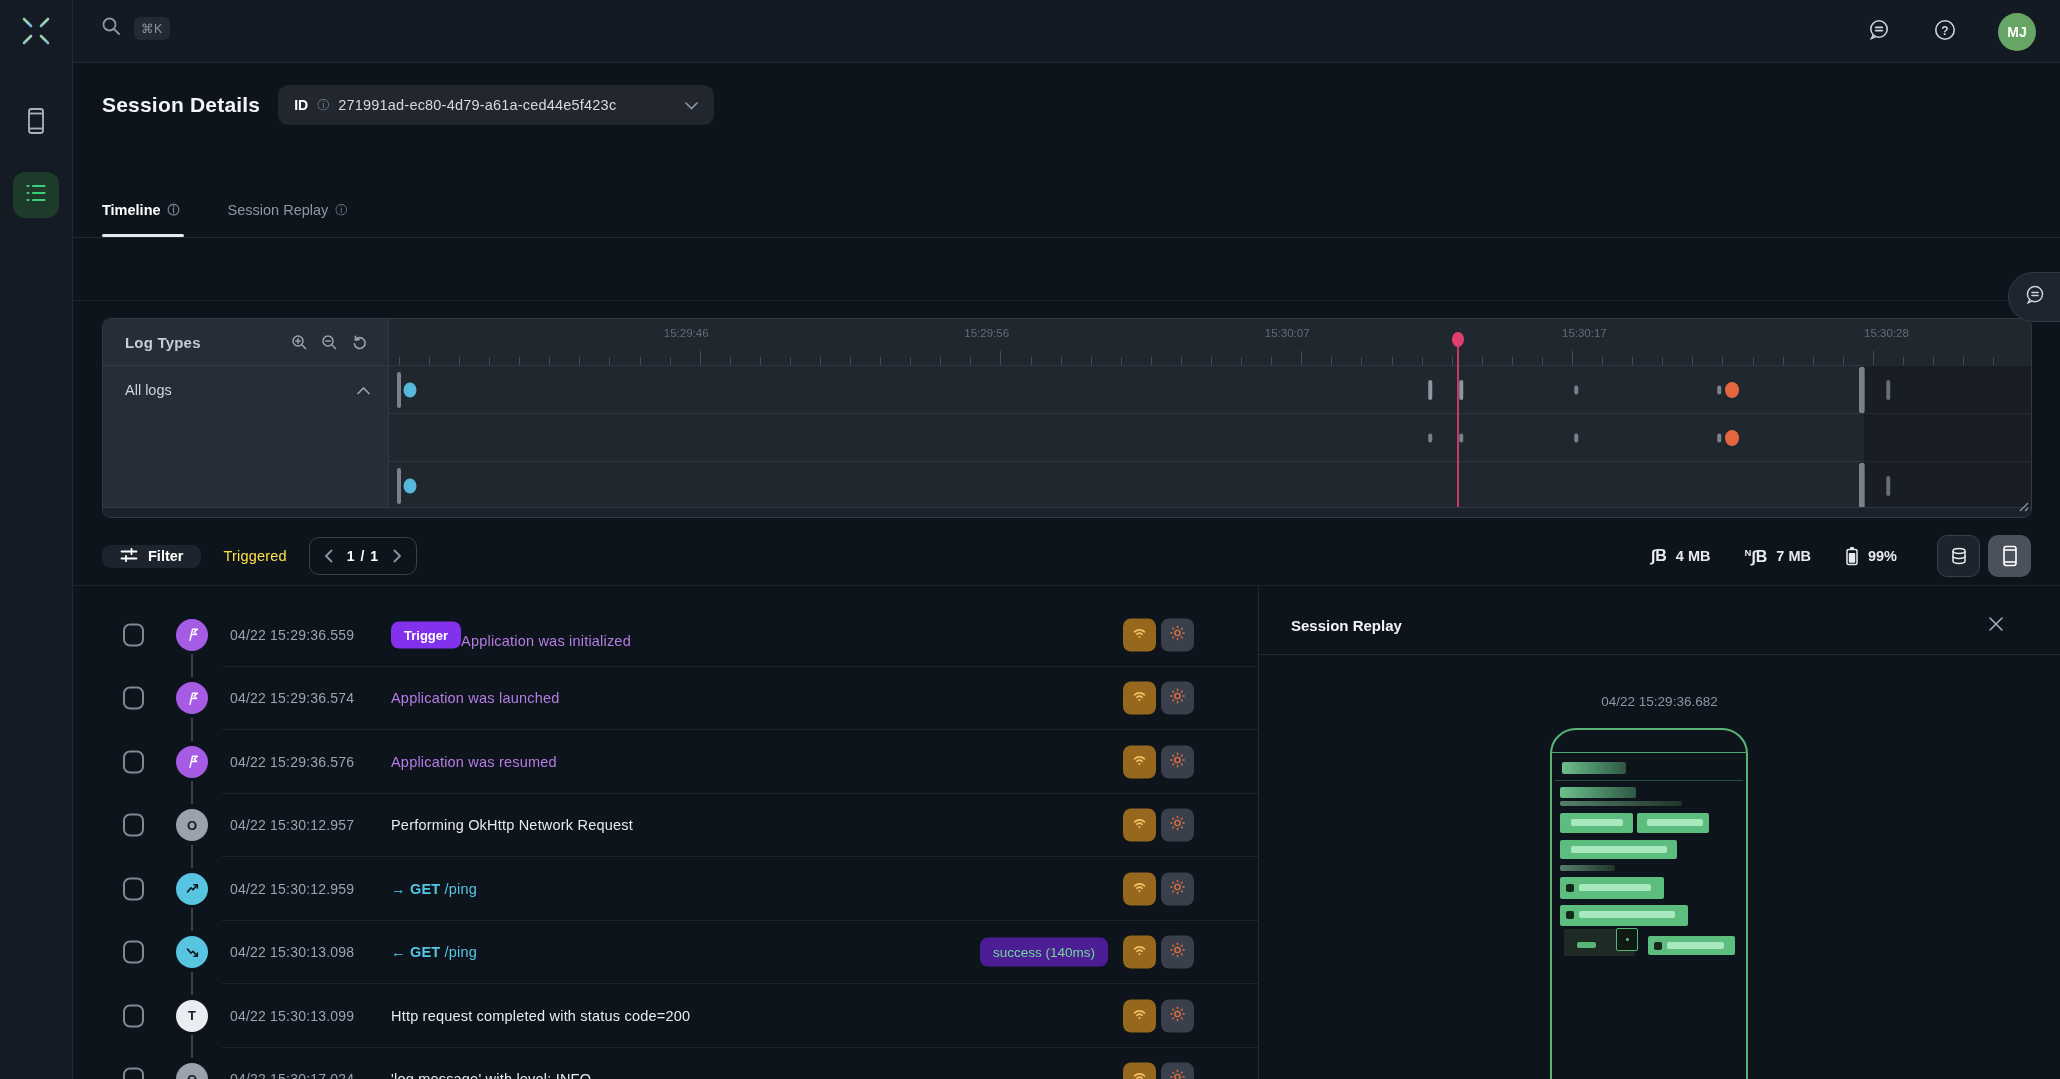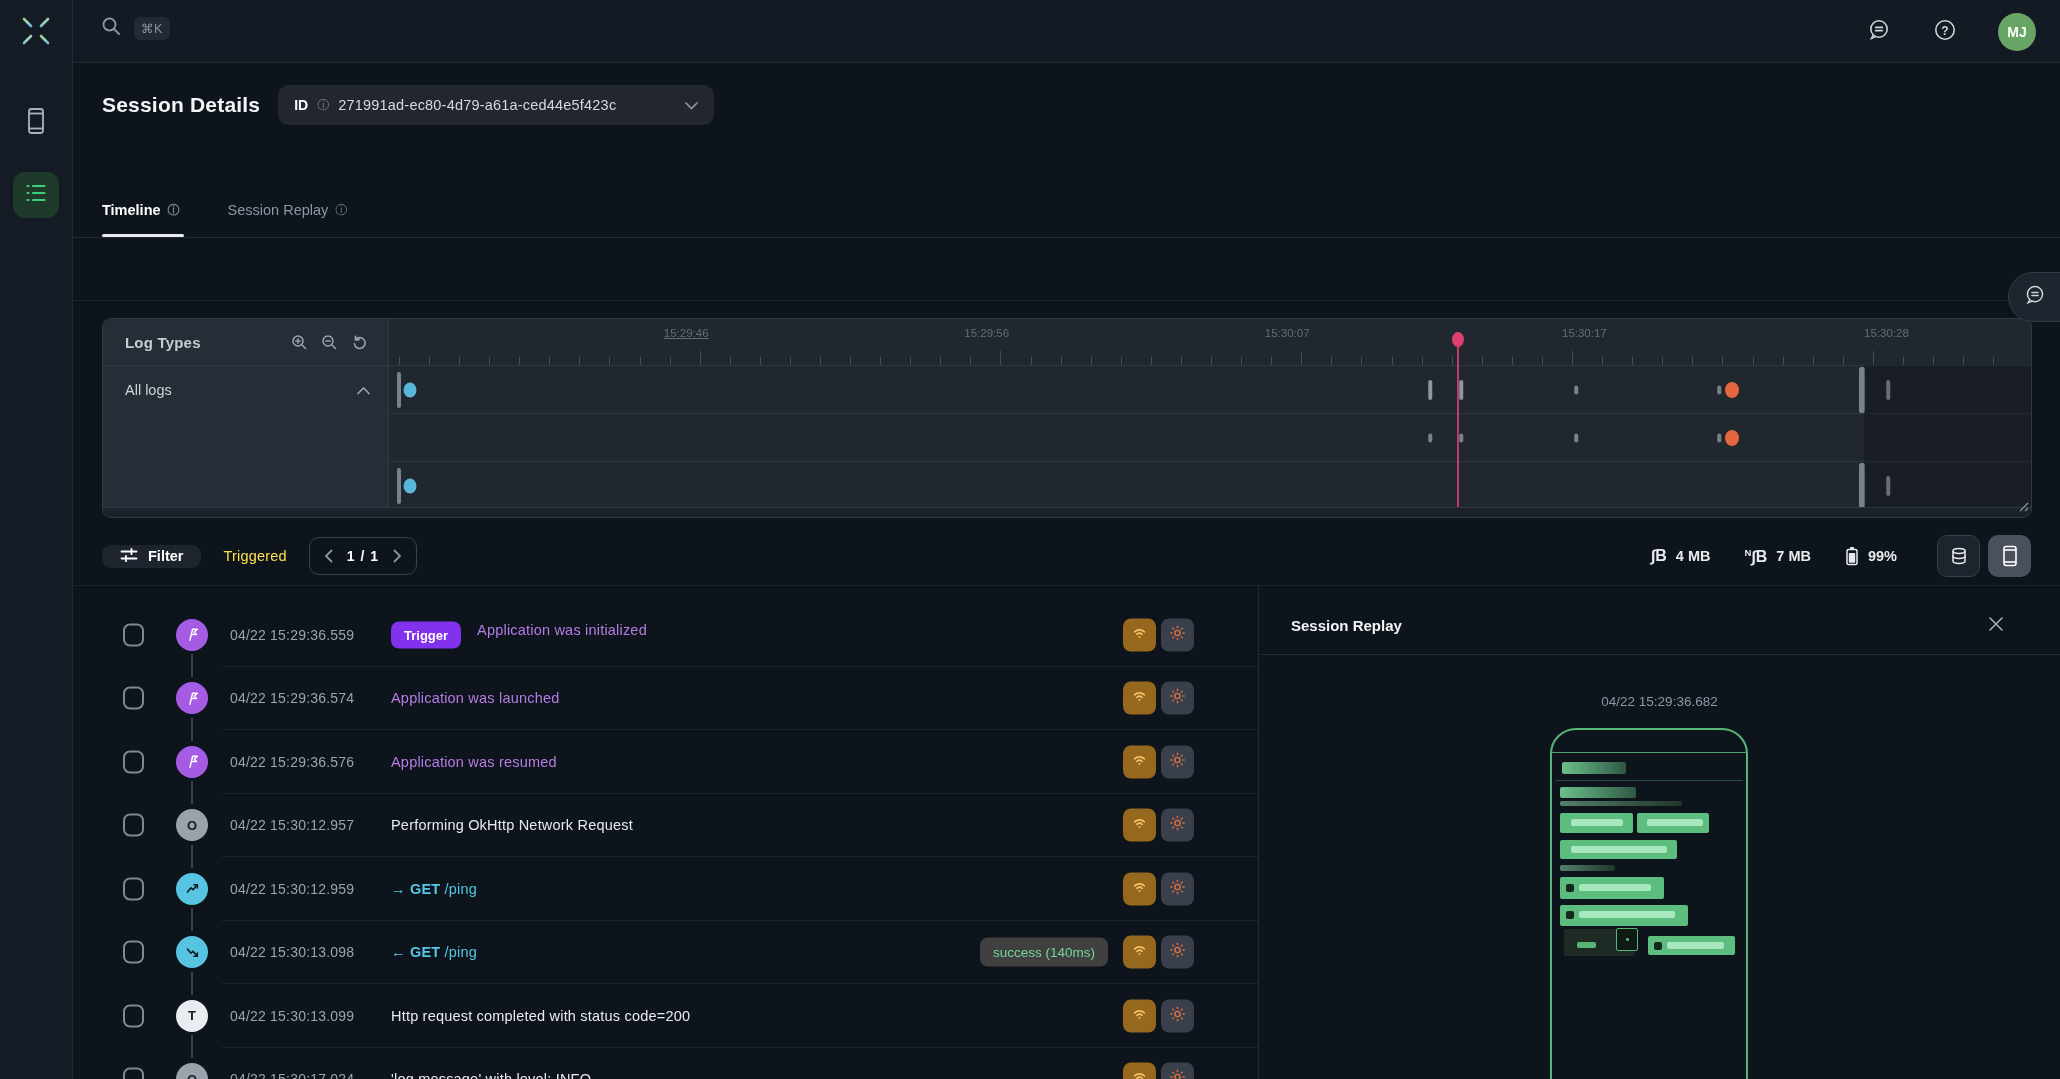--- a/index.html
+++ b/index.html
@@ -115,29 +115,29 @@
   .log-row .row-divider { position:absolute; left:149px; right:0; bottom:0; height:1px; background:#1e242d; }
   .lr-check { position:absolute; left:50px; top:50%; transform:translateY(-50%); width:21px; height:23px;
     border:2px solid #7f8994; border-radius:7px; background:transparent; cursor:pointer; }
   .lr-icon { position:absolute; left:103px; top:50%; transform:translateY(-50%); width:32px; height:32px;
     border-radius:50%; display:flex; align-items:center; justify-content:center; z-index:1;
     font-weight:bold; font-size:13.5px; color:#151b23; }
   .lr-connector { position:absolute; left:118px; top:51px; width:2px; height:23px; background:#39414c; z-index:0; }
   .lr-time { position:absolute; left:157px; top:50%; transform:translateY(-50%); font-size:14px;
     color:#9aa3ae; letter-spacing:.2px; white-space:nowrap; }
   .lr-body { position:absolute; left:318px; top:50%; transform:translateY(-50%); display:flex;
-    align-items:flex-start; gap:16px; white-space:nowrap; }
+    align-items:flex-end; white-space:nowrap; }
   .lr-msg { font-size:14.5px; color:#e8ebee; letter-spacing:.2px; }
   .lr-msg.purple { color:#b57ce4; }
   .lr-msg.cyan { color:#55c6e4; }
   .trigger-badge { background:#8232ec; color:#fff; font-size:13px; font-weight:bold;
     padding:6px 13px; border-radius:8px; }
   .lr-actions { position:absolute; right:64px; top:50%; transform:translateY(-50%); display:flex;
     align-items:center; gap:5px; }
-  .result-badge { background:#404040; color:#72d89a; font-size:13.5px; padding:7px 13px;
+  .result-badge { background:#4c1d95; color:#72d89a; font-size:13.5px; padding:7px 13px;
     border-radius:8px; margin-right:10px; }
   .act-btn { width:33px; height:33px; border-radius:8px; display:flex; align-items:center;
     justify-content:center; cursor:pointer; }
   .act-btn.net { background:#96681e; }
   .act-btn.props { background:#39404c; }
 
   
   .replay { position:absolute; left:1185px; top:523px; right:0; bottom:0; border-left:1px solid #222933; }
   .replay-head { position:absolute; left:0; right:0; top:0; height:68px; }
   .replay-title { position:absolute; left:32px; top:31px; font-size:15px; font-weight:bold; color:#f2f4f7; }
@@ -300,21 +300,21 @@
             <div class="lt-row">
               <span class="lt-label">All logs</span>
               <span><svg width="13" height="8" viewBox="0 0 13 8" fill="none" stroke="#9aa3ae" stroke-width="1.7" stroke-linecap="round">
                   <polyline points="1,6.5 6.5,1 12,6.5"></polyline>
                 </svg></span>
             </div>
           </div>
       </div>
       <div class="tl-track">
         <div class="tl-axis" id="tl-axis">
-            <span class="axis-label" style="left: 18.1%; text-decoration: underline;">15:29:46</span>
+            <span class="axis-label" style="left: 18.1%;">15:29:46</span>
             <span class="axis-label" style="left: 36.4%;">15:29:56</span>
             <span class="axis-label" style="left: 54.7%;">15:30:07</span>
             <span class="axis-label" style="left: 72.8%;">15:30:17</span>
             <span class="axis-label" style="left: 91.2%;">15:30:28</span>
             <div class="ruler-tick" style="height: 8px; left: 0.6%;"></div>
             <div class="ruler-tick" style="height: 8px; left: 2.432%;"></div>
             <div class="ruler-tick" style="height: 8px; left: 4.264%;"></div>
             <div class="ruler-tick" style="height: 8px; left: 6.096%;"></div>
             <div class="ruler-tick" style="height: 8px; left: 7.928%;"></div>
             <div class="ruler-tick" style="height: 8px; left: 9.76%;"></div>

